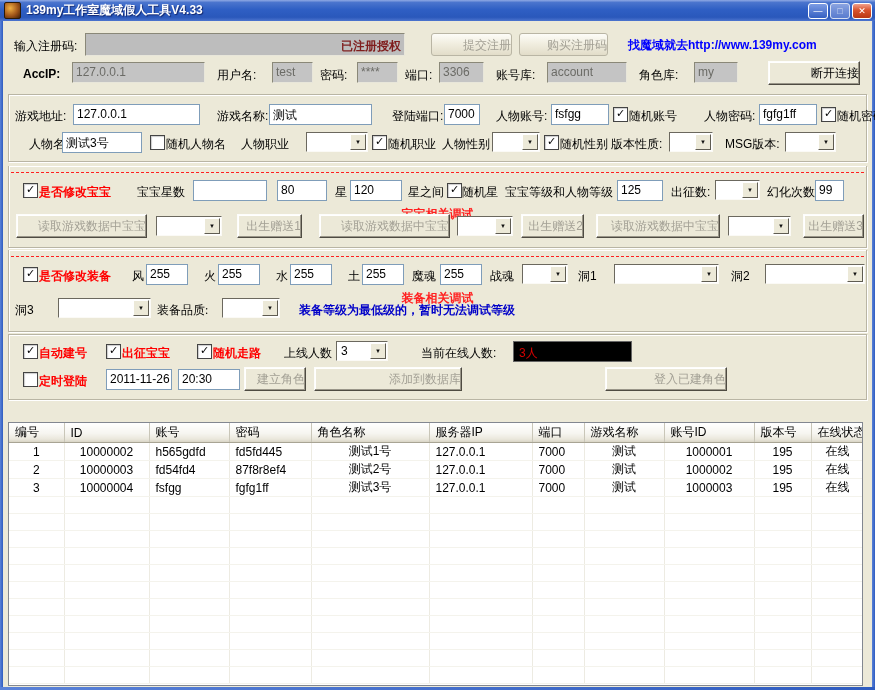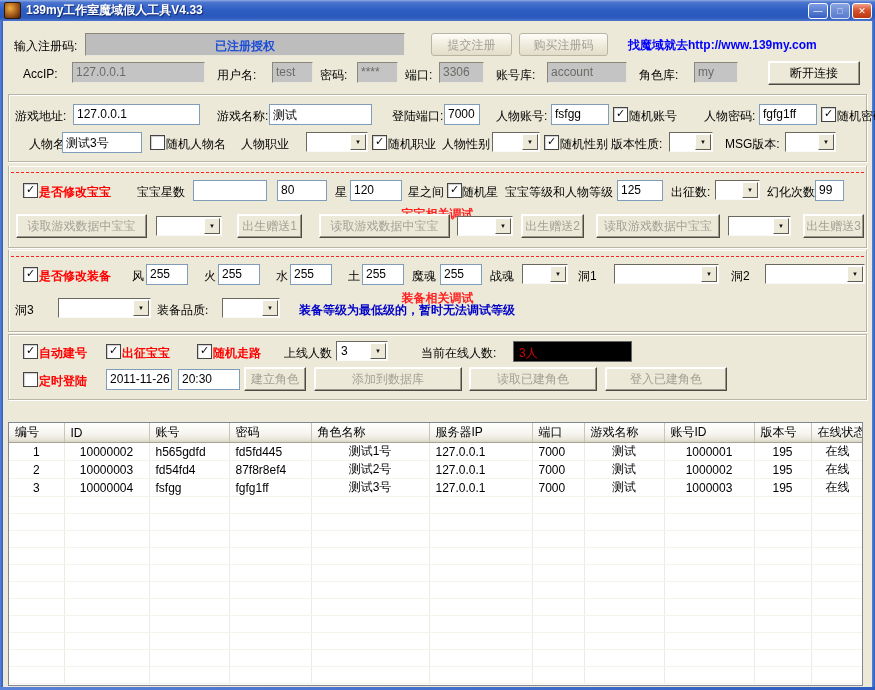--- a/index.html
+++ b/index.html
@@ -21,23 +21,23 @@
   .winbtn.close{right:3px;background:linear-gradient(#f0a08c,#d8522c 45%,#b93712);}
   
   .lbl{position:absolute;white-space:nowrap;z-index:2;}
   .red{color:#ff0000;font-weight:bold;}
   .blue-link{color:#0000ff;font-weight:bold;}
   .blue-note{color:#0000c8;font-weight:bold;}
   .field{position:absolute;height:21px;background:#fff;border:1px solid #7f9db9;
     padding:2px 3px;box-sizing:border-box;white-space:nowrap;overflow:hidden;z-index:2;}
   .field.dis{background:#c4c4c4;color:#6b6b66;border-style:solid;border-width:1px;
     border-color:#8a8878 #e8e6da #e8e6da #8a8878;}
-  .field.reg{background:#bdbdbd;color:#1d4ed8;font-weight:bold;text-align:center;
+  .field.reg{background:#bdbdbd;color:#7f1d1d;font-weight:bold;text-align:right;
     border-color:#8a8878 #e8e6da #e8e6da #8a8878;}
-  .btn{position:absolute;text-align:center;box-sizing:border-box;z-index:2;cursor:default;
+  .btn{position:absolute;text-align:right;box-sizing:border-box;z-index:2;cursor:default;
     background:linear-gradient(180deg,#fdfcf8,#f1eee0 45%,#e2ddc9);
     border:1px solid #b9b5a4;border-radius:3px;padding-top:3px;height:23px;}
   .btn.dis{color:#a3a095;}
   .btn.classic{background:#ece9d8;border-radius:0;border:1px solid;
     border-color:#fdfdfb #4e4b42 #4e4b42 #fdfdfb;
     box-shadow:inset -1px -1px 0 #9a9689,inset 1px 1px 0 #fff;}
   .cb{position:absolute;width:13px;height:13px;background:#fff;border:1px solid #444;
     box-shadow:inset 1px 1px 1px rgba(0,0,0,.2);z-index:2;
     font-size:11px;line-height:11px;text-align:center;font-weight:bold;}
   .combo{position:absolute;height:20px;background:#fff;border:1px solid;z-index:2;
@@ -81,21 +81,21 @@
     <span class="winbtn max">□</span>
     <span class="winbtn close">✕</span>
   </div>
 
   <span class="lbl" style="left:14px;top:38px;">输入注册码:</span>
   <div class="field reg" style="left:85px;top:33px;width:320px;height:23px;padding-top:4px;">已注册授权</div>
   <div class="btn dis" style="left:431px;top:33px;width:81px;">提交注册</div>
   <div class="btn dis" style="left:519px;top:33px;width:89px;">购买注册码</div>
   <span class="lbl blue-link" style="left:628px;top:37px;">找魔域就去http://www.139my.com</span>
 
-  <span class="lbl" style="left:23px;top:67px;">AccIP:</span>
+  <span class="lbl" style="left:23px;top:67px;font-weight:bold;">AccIP:</span>
   <div class="field dis" style="left:72px;top:62px;width:133px;">127.0.0.1</div>
   <span class="lbl" style="left:217px;top:67px;">用户名:</span>
   <div class="field dis" style="left:272px;top:62px;width:41px;">test</div>
   <span class="lbl" style="left:320px;top:67px;">密码:</span>
   <div class="field dis" style="left:357px;top:62px;width:41px;">****</div>
   <span class="lbl" style="left:405px;top:67px;">端口:</span>
   <div class="field dis" style="left:439px;top:62px;width:45px;">3306</div>
   <span class="lbl" style="left:496px;top:67px;">账号库:</span>
   <div class="field dis" style="left:547px;top:62px;width:80px;">account</div>
   <span class="lbl" style="left:639px;top:67px;">角色库:</span>
@@ -236,21 +236,20 @@
       </div>
     <span class="lbl" style="left:412px;top:10px;">当前在线人数:</span>
     <span class="online-box" style="left:504px;top:6px;">3人</span>
 
     <span class="cb" style="left:14px;top:37px;"></span>
     <span class="lbl red" style="left:30px;top:38px;">定时登陆</span>
     <div class="field" style="left:97px;top:34px;width:66px;">2011-11-26</div>
     <div class="field" style="left:169px;top:34px;width:62px;">20:30</div>
     <div class="btn classic dis" style="left:235px;top:32px;width:62px;height:24px;">建立角色</div>
     <div class="btn classic dis" style="left:305px;top:32px;width:148px;height:24px;">添加到数据库</div>
-    <div class="btn classic dis" style="left:460px;top:32px;width:128px;height:24px;">读取已建角色</div>
     <div class="btn classic dis" style="left:596px;top:32px;width:122px;height:24px;">登入已建角色</div>
   </div>
 
   <div class="lv">
     <table>
       <colgroup>
           <col style="width: 55px;">
           <col style="width: 85px;">
           <col style="width: 80px;">
           <col style="width: 82px;">

